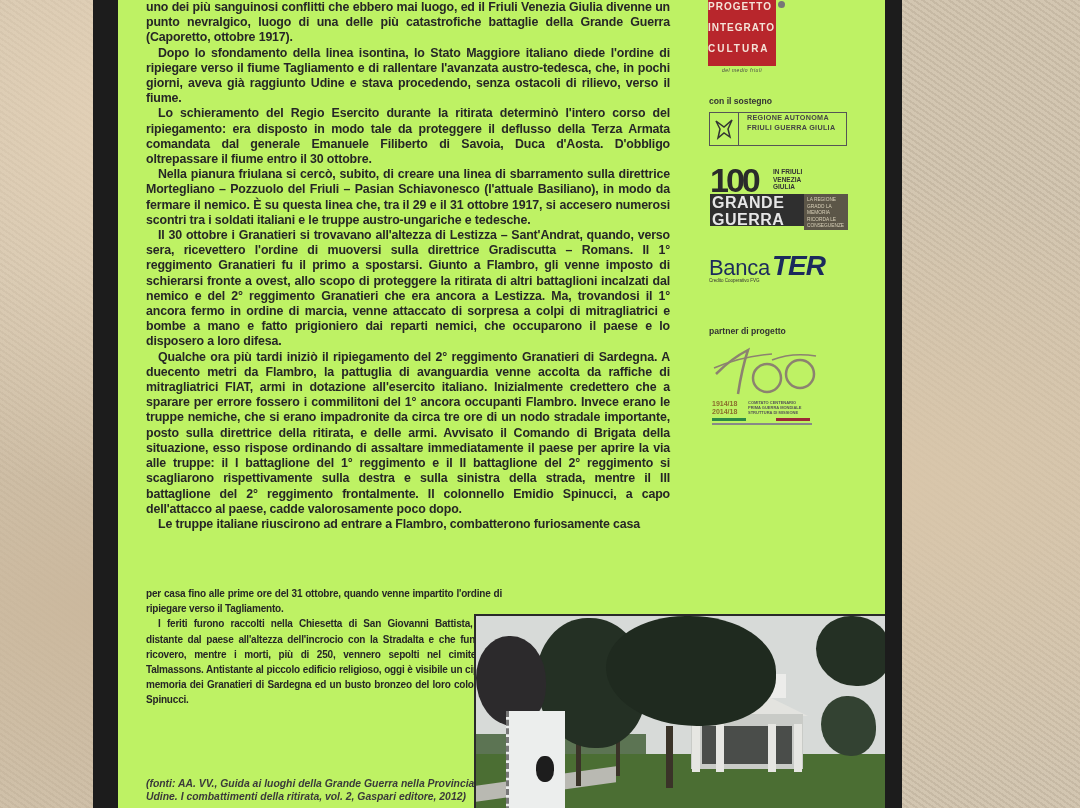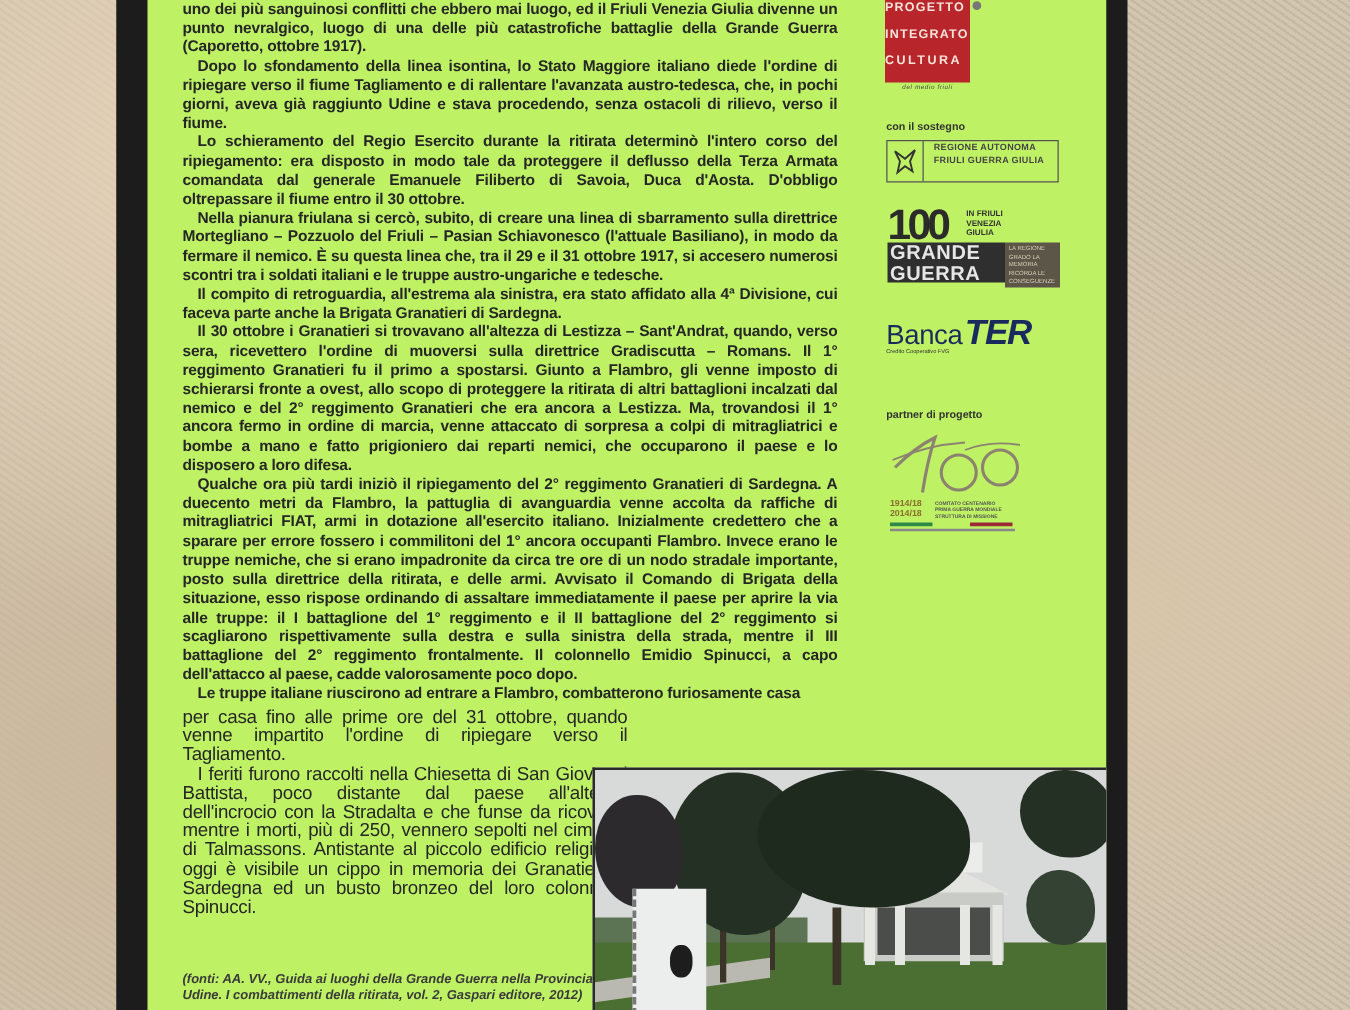--- a/index.html
+++ b/index.html
@@ -27,22 +27,22 @@
   }
 
   
   .text-col {
     position:absolute; left:28px; top:0; width:524px;
     color:#262626; font-size:12.4px; line-height:15.2px; font-weight:bold;
     text-align:justify; letter-spacing:-0.15px;
   }
   .text-col p { margin:0; text-indent:12px; }
   .text-col p.first { text-indent:0; margin-top:0px; }
-  .narrow { position:absolute; left:28px; top:566px; width:356px;
-    color:#262626; font-size:15px; line-height:15.2px; font-weight:normal; text-align:justify; letter-spacing:-0.2px; }
+  .narrow { position:absolute; left:28px; top:586px; width:356px;
+    color:#262626; font-size:10px; line-height:15.2px; font-weight:bold; text-align:justify; letter-spacing:-0.2px; }
   .narrow p { margin:0; text-indent:12px; }
   .sources {
     position:absolute; left:28px; top:777px; width:356px;
     font-size:10.4px; line-height:13px; font-style:italic; color:#3a3a3a; font-weight:bold;
   }
   .sources p { margin:0; }
 
   
   .logos { position:absolute; left:590px; top:0; width:170px; }
   .pic-logo {
@@ -114,21 +114,20 @@
 
 <div class="frame"></div>
 
 <div class="sign">
 
   <div class="text-col">
     <p class="first">uno dei più sanguinosi conflitti che ebbero mai luogo, ed il Friuli Venezia Giulia divenne un punto nevralgico, luogo di una delle più catastrofiche battaglie della Grande Guerra (Caporetto, ottobre 1917).</p>
     <p>Dopo lo sfondamento della linea isontina, lo Stato Maggiore italiano diede l'ordine di ripiegare verso il fiume Tagliamento e di rallentare l'avanzata austro-tedesca, che, in pochi giorni, aveva già raggiunto Udine e stava procedendo, senza ostacoli di rilievo, verso il fiume.</p>
     <p>Lo schieramento del Regio Esercito durante la ritirata determinò l'intero corso del ripiegamento: era disposto in modo tale da proteggere il deflusso della Terza Armata comandata dal generale Emanuele Filiberto di Savoia, Duca d'Aosta. D'obbligo oltrepassare il fiume entro il 30 ottobre.</p>
     <p>Nella pianura friulana si cercò, subito, di creare una linea di sbarramento sulla direttrice Mortegliano – Pozzuolo del Friuli – Pasian Schiavonesco (l'attuale Basiliano), in modo da fermare il nemico. È su questa linea che, tra il 29 e il 31 ottobre 1917, si accesero numerosi scontri tra i soldati italiani e le truppe austro-ungariche e tedesche.</p>
-    <p>Il compito di retroguardia, all'estrema ala sinistra, era stato affidato alla 4ª Divisione, cui faceva parte anche la Brigata Granatieri di Sardegna.</p>
     <p>Il 30 ottobre i Granatieri si trovavano all'altezza di Lestizza – Sant'Andrat, quando, verso sera, ricevettero l'ordine di muoversi sulla direttrice Gradiscutta – Romans. Il 1° reggimento Granatieri fu il primo a spostarsi. Giunto a Flambro, gli venne imposto di schierarsi fronte a ovest, allo scopo di proteggere la ritirata di altri battaglioni incalzati dal nemico e del 2° reggimento Granatieri che era ancora a Lestizza. Ma, trovandosi il 1° ancora fermo in ordine di marcia, venne attaccato di sorpresa a colpi di mitragliatrici e bombe a mano e fatto prigioniero dai reparti nemici, che occuparono il paese e lo disposero a loro difesa.</p>
     <p>Qualche ora più tardi iniziò il ripiegamento del 2° reggimento Granatieri di Sardegna. A duecento metri da Flambro, la pattuglia di avanguardia venne accolta da raffiche di mitragliatrici FIAT, armi in dotazione all'esercito italiano. Inizialmente credettero che a sparare per errore fossero i commilitoni del 1° ancora occupanti Flambro. Invece erano le truppe nemiche, che si erano impadronite da circa tre ore di un nodo stradale importante, posto sulla direttrice della ritirata, e delle armi. Avvisato il Comando di Brigata della situazione, esso rispose ordinando di assaltare immediatamente il paese per aprire la via alle truppe: il I battaglione del 1° reggimento e il II battaglione del 2° reggimento si scagliarono rispettivamente sulla destra e sulla sinistra della strada, mentre il III battaglione del 2° reggimento frontalmente. Il colonnello Emidio Spinucci, a capo dell'attacco al paese, cadde valorosamente poco dopo.</p>
     <p>Le truppe italiane riuscirono ad entrare a Flambro, combatterono furiosamente casa</p>
   </div>
 
   <div class="narrow">
     <p style="text-indent:0">per casa fino alle prime ore del 31 ottobre, quando venne impartito l'ordine di ripiegare verso il Tagliamento.</p>
     <p>I feriti furono raccolti nella Chiesetta di San Giovanni Battista, poco distante dal paese all'altezza dell'incrocio con la Stradalta e che funse da ricovero, mentre i morti, più di 250, vennero sepolti nel cimitero di Talmassons. Antistante al piccolo edificio religioso, oggi è visibile un cippo in memoria dei Granatieri di Sardegna ed un busto bronzeo del loro colonnello Spinucci.</p>
   </div>
 

